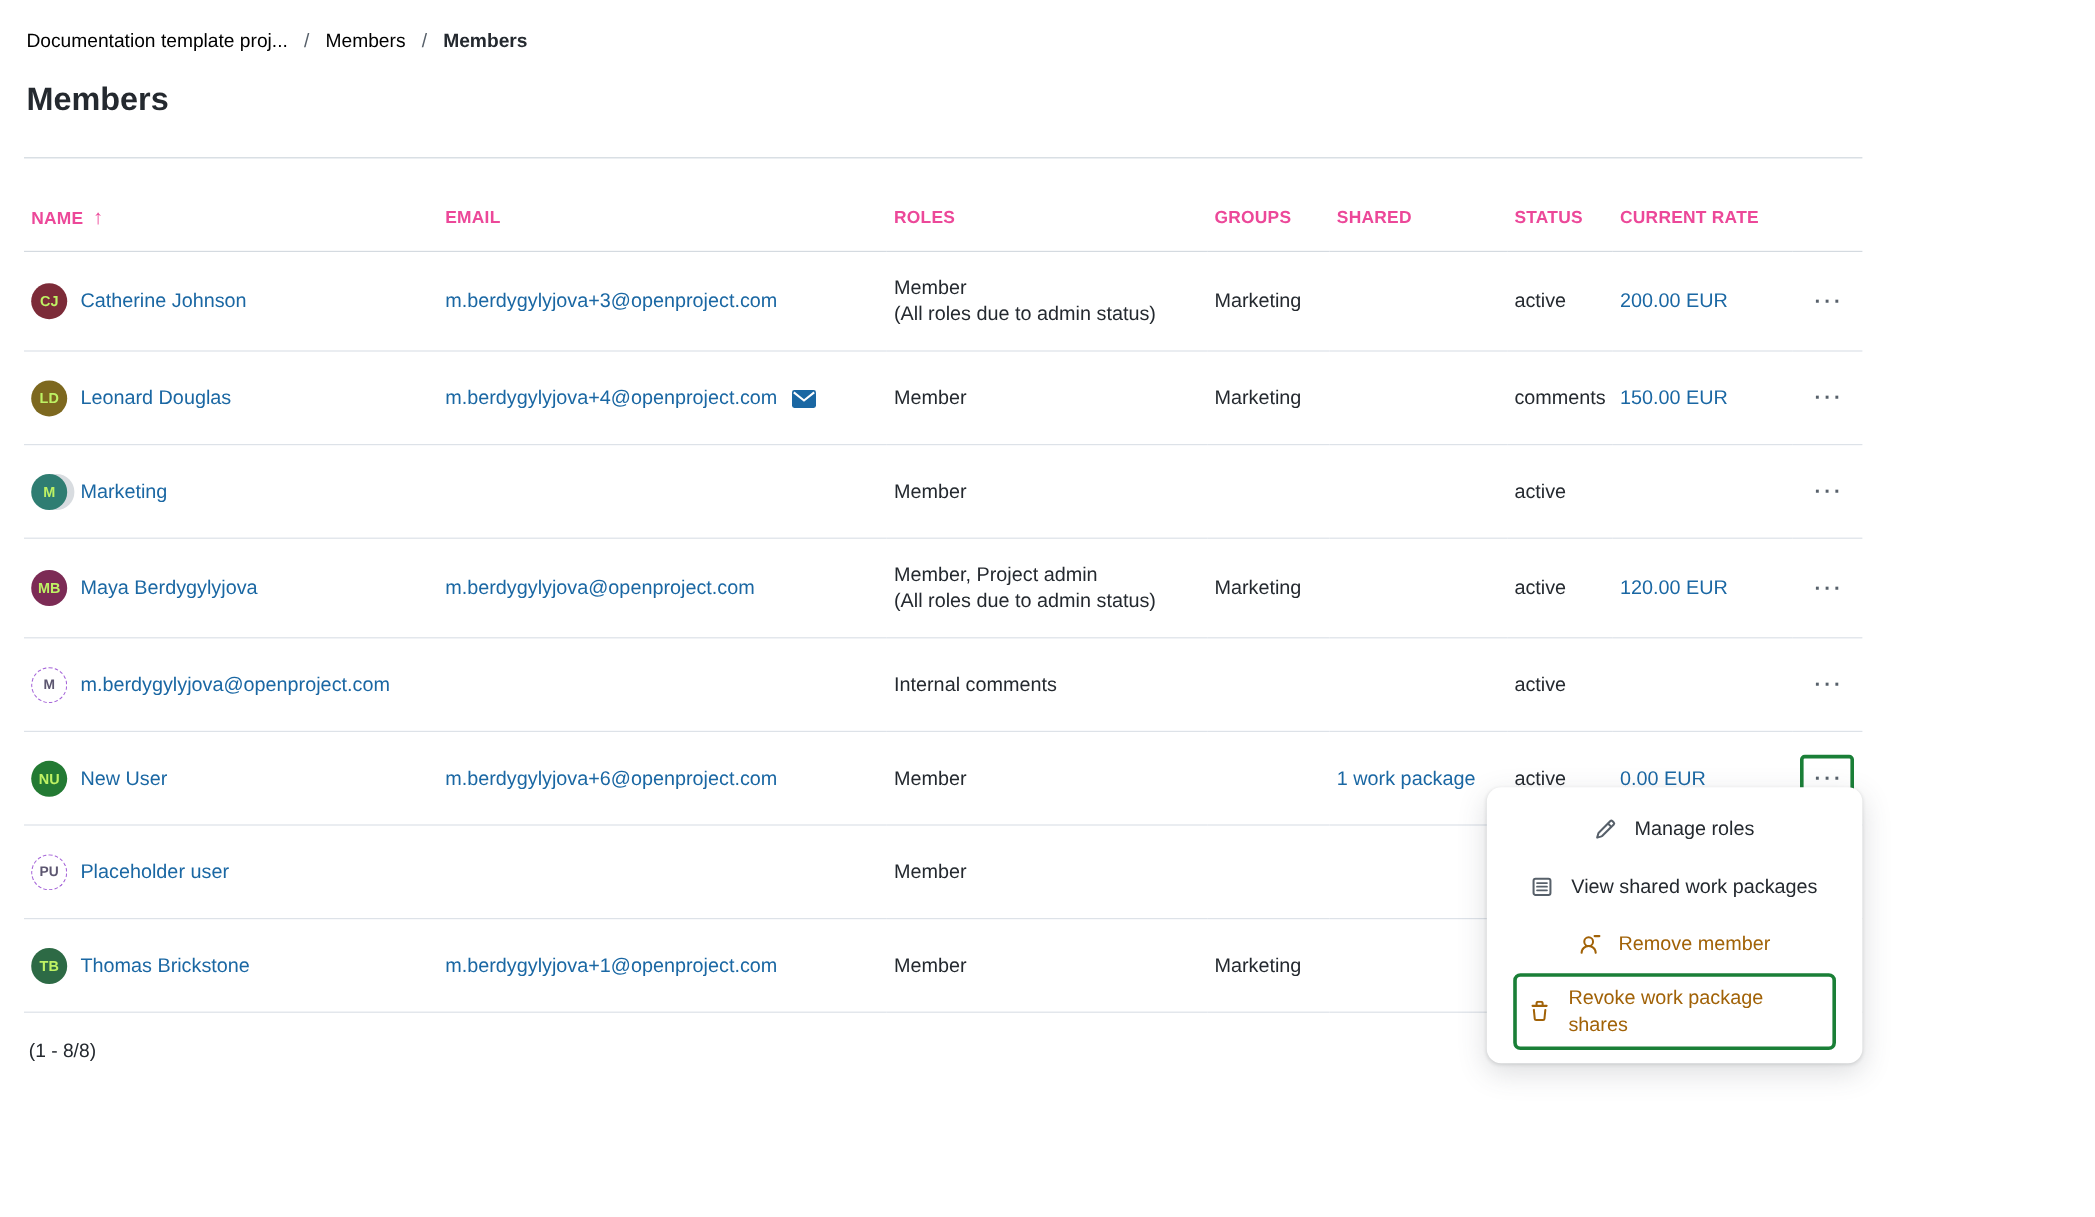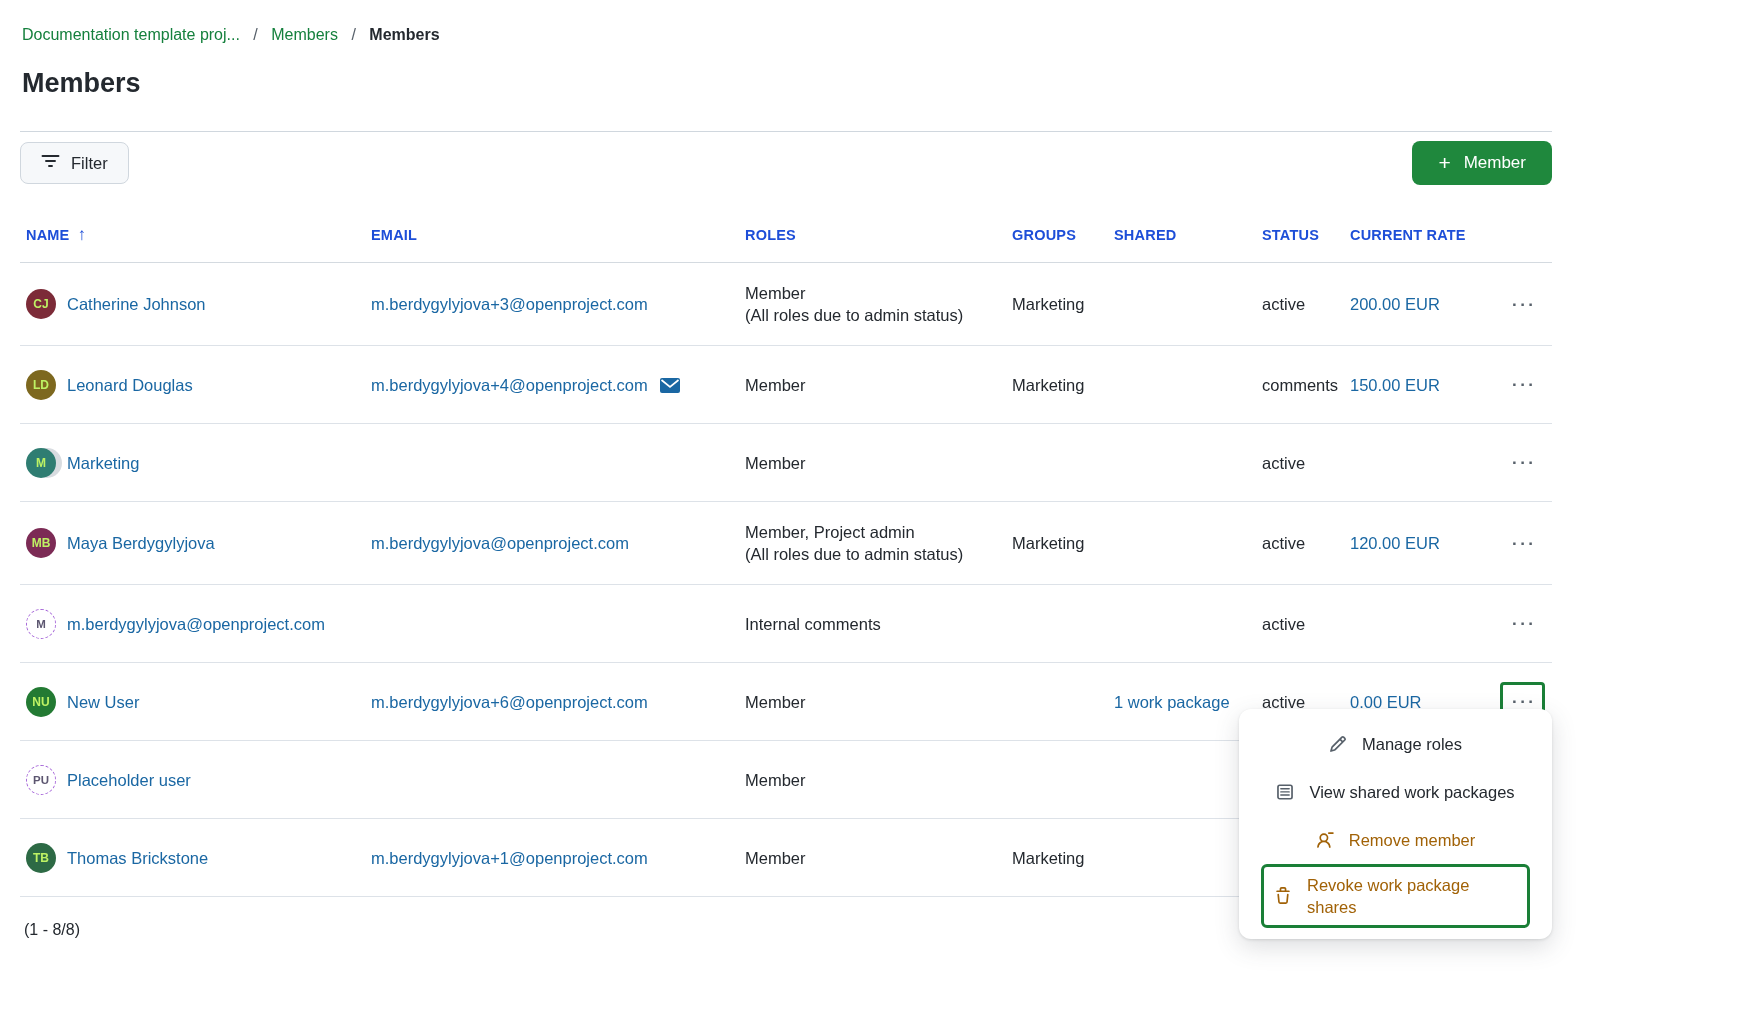--- a/index.html
+++ b/index.html
@@ -6,21 +6,21 @@
   html, body { margin: 0; padding: 0; background: #ffffff; }
   body {
     width: 1746px; height: 1014px; overflow: hidden;
     font-family: "Liberation Sans", sans-serif;
     color: #24292F;
   }
   .page { position: relative; width: 1532px; margin-left: 20px; padding-top: 26px; }
 
   
   .breadcrumb { font-size: 16px; padding-left: 2px; }
-  .crumb-link { color: #15803d; text-decoration: none; cursor: pointer; }
+  .crumb-link { color: #000000; text-decoration: none; cursor: pointer; }
   .crumb-sep { color: #57606A; margin: 0 9px; }
   .crumb-current { font-weight: 700; color: #24292F; }
 
   
   .page-title { font-size: 27px; font-weight: 700; margin: 24px 0 0 2px; }
   .title-divider { border-bottom: 1px solid #D0D7DE; margin-top: 32px; }
 
   
   .toolbar { display: flex; justify-content: space-between; align-items: center; margin-top: 9px; }
   .btn-filter {
@@ -33,21 +33,21 @@
     display: inline-flex; align-items: center; gap: 13px;
     background: #1F883D; color: #fff; border: none; border-radius: 8px;
     padding: 12px 26px; font-size: 17px; cursor: pointer; font-family: inherit;
   }
   .btn-member .plus { font-size: 21px; line-height: 14px; font-weight: 400; }
 
   
   table.members { width: 100%; border-collapse: collapse; table-layout: fixed; margin-top: 26px; }
   th {
     text-align: left; font-size: 14.5px; font-weight: 700; letter-spacing: .2px;
-    color: #1d4ed8; padding: 14px 8px 17px 6px; border-bottom: 1px solid #D4DAE0;
+    color: #ec4899; padding: 14px 8px 17px 6px; border-bottom: 1px solid #D4DAE0;
     white-space: nowrap; cursor: pointer;
   }
   .sort-arrow { font-weight: 400; font-size: 17px; margin-left: 8px; }
   td {
     padding: 19px 8px 19px 6px; border-bottom: 1px solid #DDE2E8;
     font-size: 16.5px; vertical-align: middle; line-height: 22px;
   }
   a.cell-link { color: #1A67A3; text-decoration: none; cursor: pointer; }
   .name-cell { display: flex; align-items: center; gap: 11px; }
   .avatar-wrap { position: relative; width: 30px; height: 30px; flex: none; }
@@ -105,34 +105,20 @@
     <a class="crumb-link">Documentation template proj...</a>
     <span class="crumb-sep">/</span>
     <a class="crumb-link">Members</a>
     <span class="crumb-sep">/</span>
     <span class="crumb-current">Members</span>
   </nav>
 
   <h1 class="page-title">Members</h1>
   <div class="title-divider"></div>
 
-  <div class="toolbar">
-    <button class="btn-filter">
-      <span class="filter-ic">
-        <svg width="19" height="16" viewBox="0 0 19 16">
-            <path d="M1.5 3h16M5 8h9M8 13h3" stroke="#24292F" stroke-width="1.9" stroke-linecap="round" fill="none"></path>
-          </svg>
-      </span>
-      <span>Filter</span>
-    </button>
-    <button class="btn-member">
-      <span class="plus">+</span>
-      <span>Member</span>
-    </button>
-  </div>
 
   <table class="members">
     <colgroup>
       <col style="width:345px">
         <col style="width:374px">
         <col style="width:267px">
       <col style="width:102px">
         <col style="width:148px">
         <col style="width:88px">
       <col style="width:150px">

